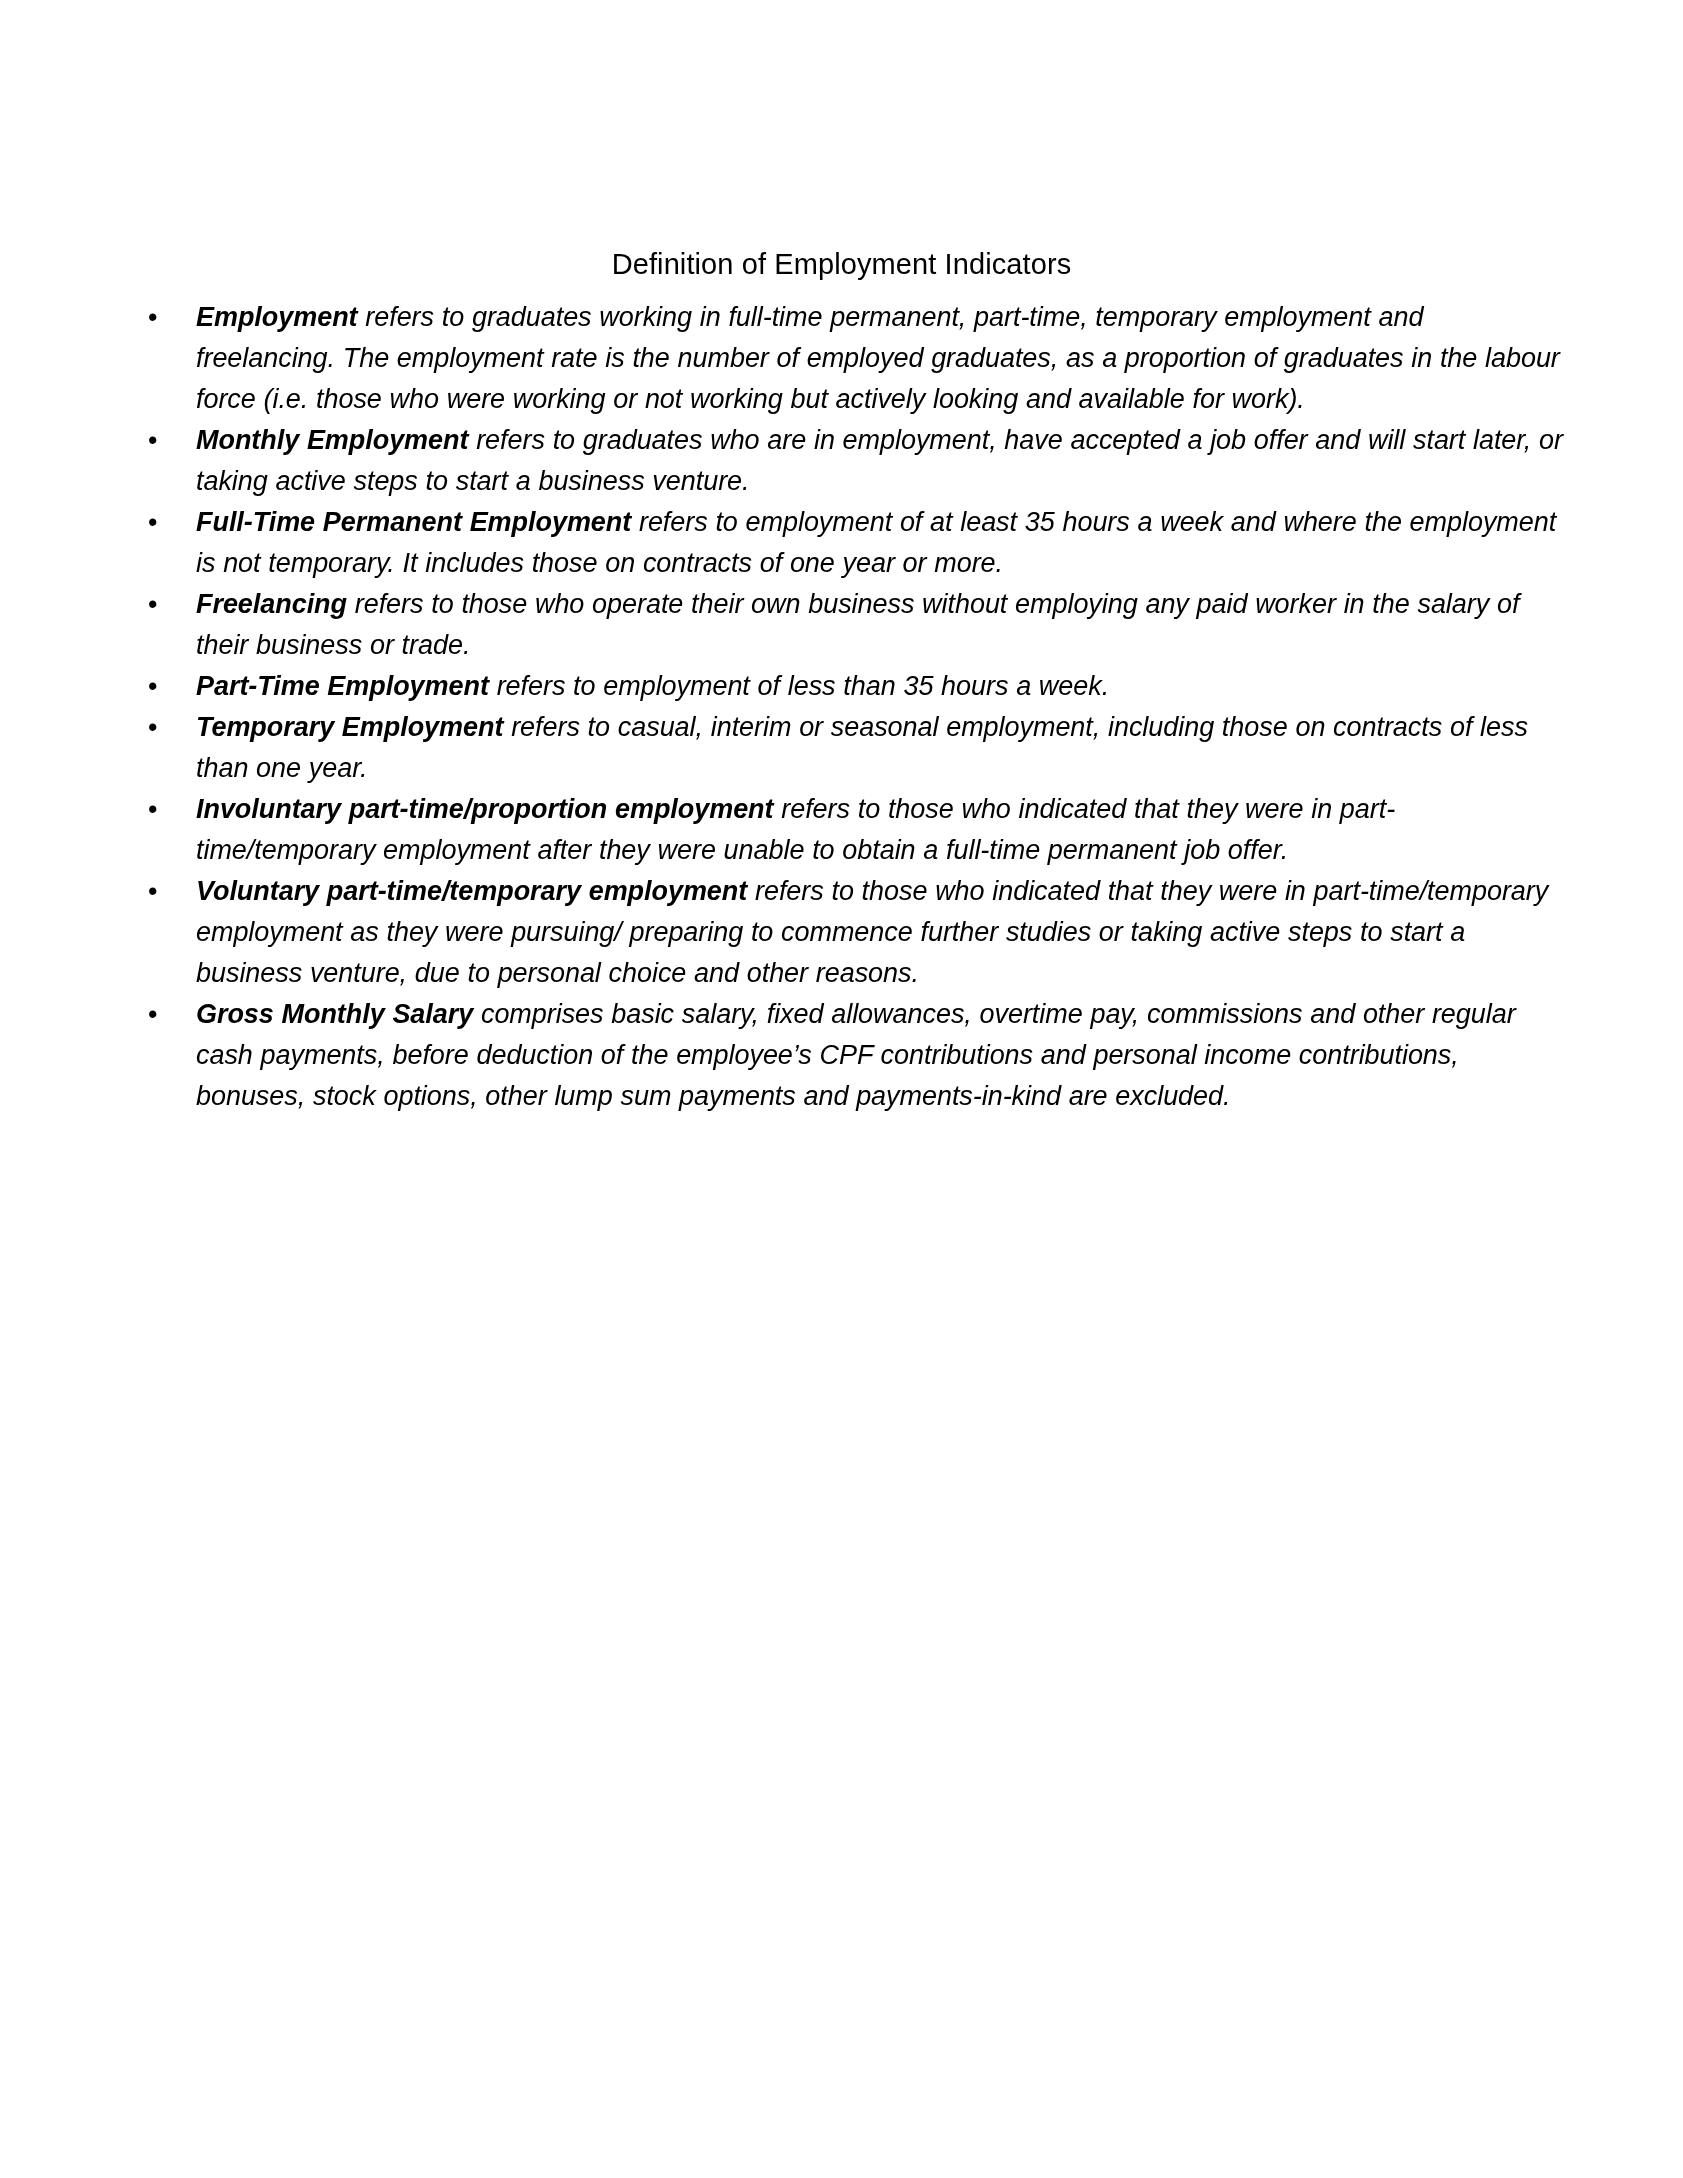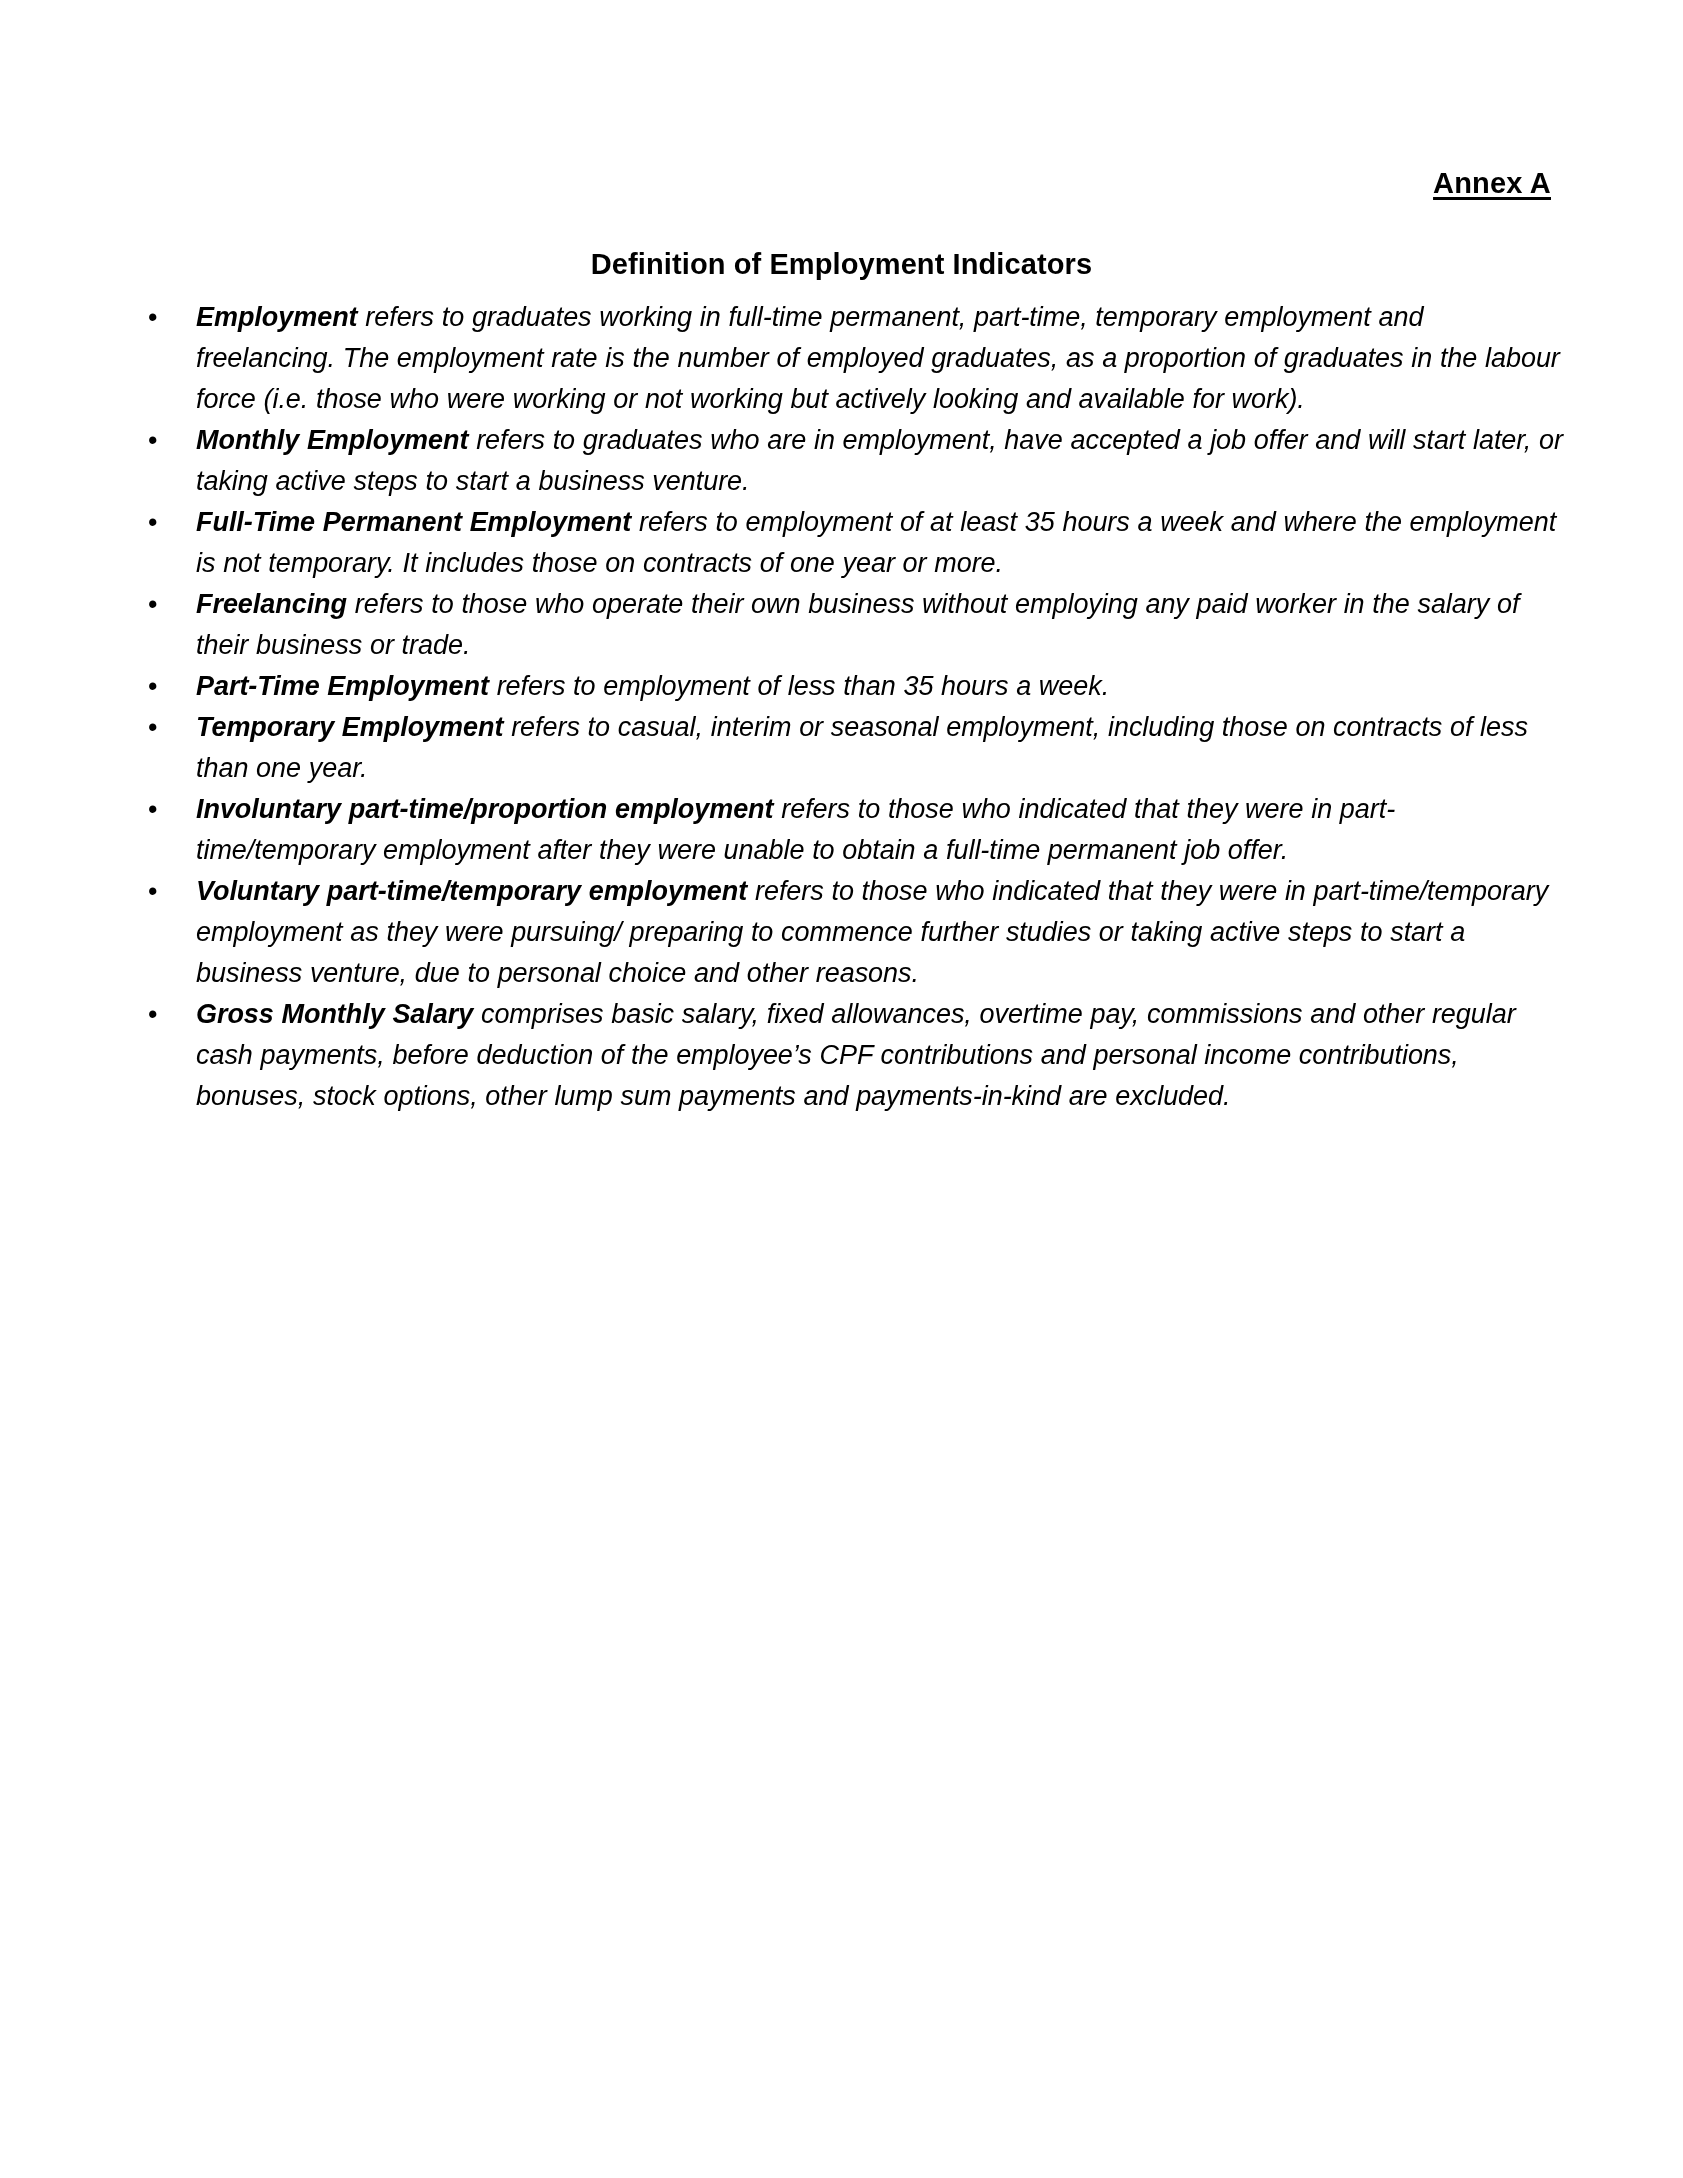--- a/index.html
+++ b/index.html
@@ -49,21 +49,21 @@
     position: absolute;
     top: 228px;
     left: 0;
     right: 0;
     text-align: center;
   }
 
   .doc-title {
     display: inline-block;
     font-size: 29px;
-    font-weight: bold;
+    font-weight: normal;
     letter-spacing: 0.1px;
     line-height: 1.2;
   }
 
   
   .definitions {
     position: absolute;
     top: 297px;
     left: 132px;
     width: 1436px;
@@ -105,23 +105,20 @@
   .definition-text {
     font-style: italic;
     font-weight: normal;
   }
 </style>
 </head>
 <body>
 
 <div class="page">
 
-  <div class="annex-row">
-    <span class="annex-label">Annex A</span>
-  </div>
 
   <div class="doc-title-row">
     <h1 class="doc-title">Definition of Employment Indicators</h1>
   </div>
 
   <ul class="definitions">
       <li class="definition-item"><span class="bullet-marker">•</span><span class="term">Employment</span><span class="definition-text"> refers to graduates working in full-time permanent, part-time, temporary employment and freelancing. The employment rate is the number of employed graduates, as a proportion of graduates in the labour force (i.e. those who were working or not working but actively looking and available for work).</span></li>
       <li class="definition-item"><span class="bullet-marker">•</span><span class="term">Monthly Employment</span><span class="definition-text"> refers to graduates who are in employment, have accepted a job offer and will start later, or taking active steps to start a business venture.</span></li>
       <li class="definition-item"><span class="bullet-marker">•</span><span class="term">Full-Time Permanent Employment</span><span class="definition-text"> refers to employment of at least 35 hours a week and where the employment is not temporary. It includes those on contracts of one year or more.</span></li>
       <li class="definition-item"><span class="bullet-marker">•</span><span class="term">Freelancing</span><span class="definition-text"> refers to those who operate their own business without employing any paid worker in the salary of their business or trade.</span></li>

